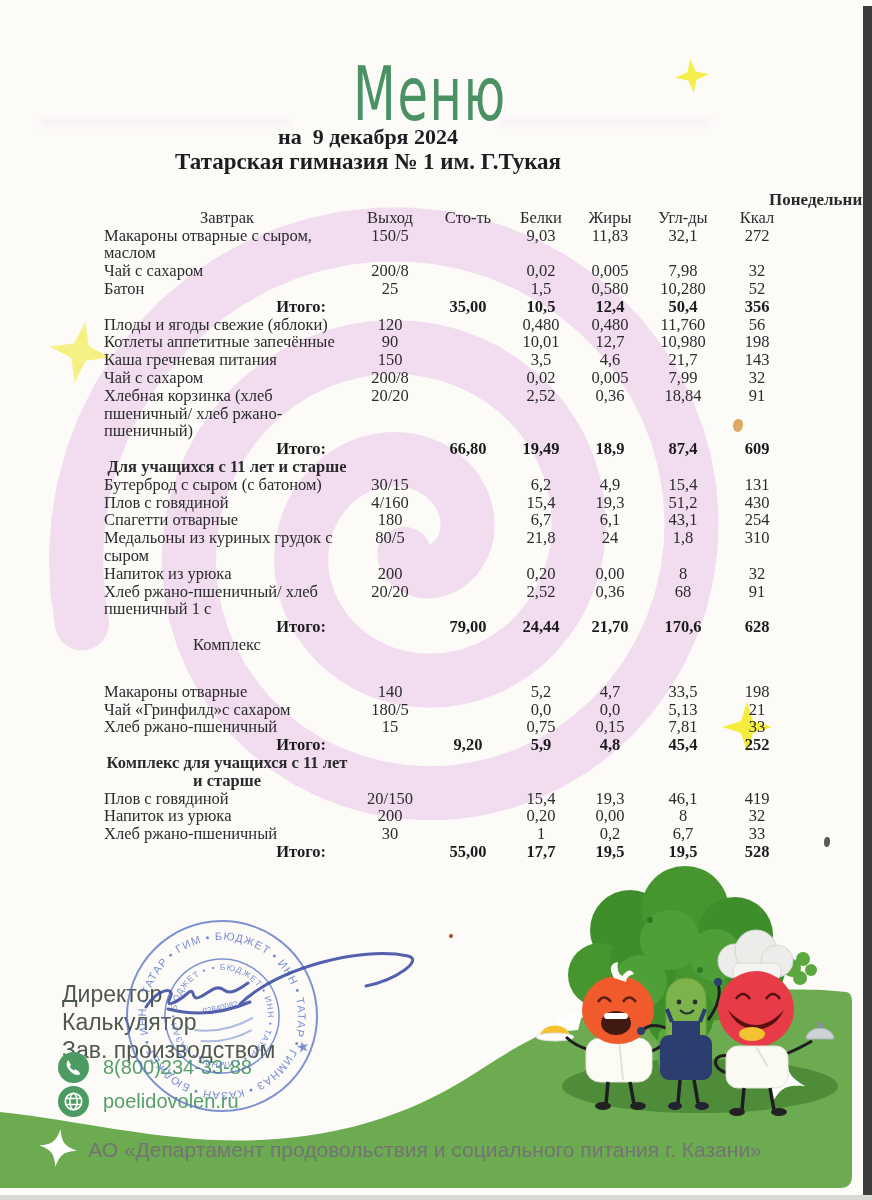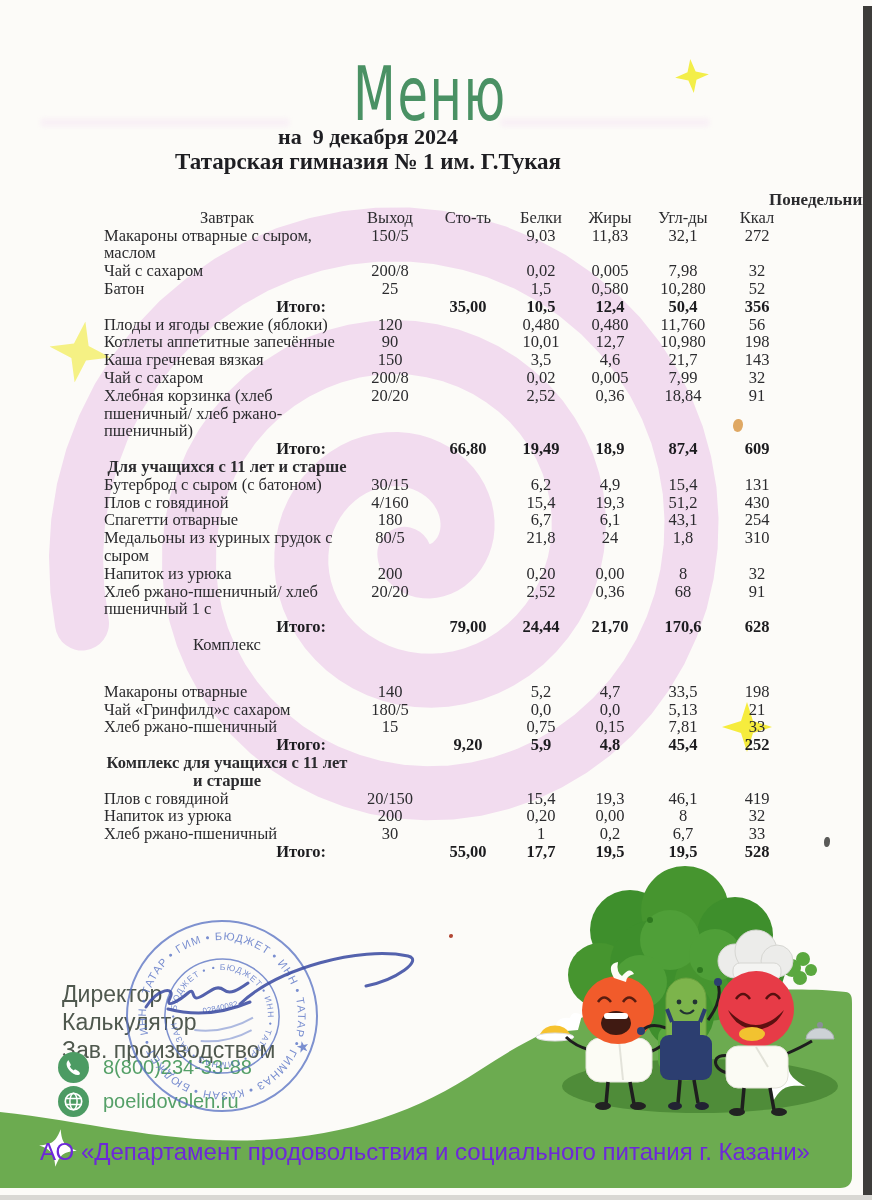--- a/index.html
+++ b/index.html
@@ -39,21 +39,21 @@
   .signature{position:absolute;left:128px;top:928px;width:312px;height:120px;z-index:8;}
   
   .sign-block{position:absolute;left:62px;top:980px;z-index:6;font-family:"Liberation Sans",sans-serif;
     font-size:23px;color:#4f584e;line-height:28px;}
   .contact-row{position:absolute;left:58px;z-index:6;display:flex;align-items:center;gap:14px;
     font-family:"Liberation Sans",sans-serif;font-size:20px;color:#55a068;}
   .contact-icon{width:31px;height:31px;flex:0 0 31px;}
   .band{position:absolute;left:0;top:940px;width:872px;height:260px;z-index:2;}
   .veg{position:absolute;left:530px;top:860px;width:340px;height:260px;z-index:3;}
   .org-line{position:absolute;left:0;top:1138px;width:850px;text-align:center;z-index:6;
-    font-family:"Liberation Sans",sans-serif;font-size:24px;color:#6d28d9;}
+    font-family:"Liberation Sans",sans-serif;font-size:21px;color:#737373;}
 </style>
 </head>
 <body>
 
 <svg class="spiral">
   <path id="spiralPath" d="M404.3,553.8 L404.7,556.1 L405.4,558.4 L406.6,560.7 L408.2,563.0 L410.2,565.0 L412.5,566.9 L415.2,568.5 L418.2,569.8 L421.6,570.8 L425.1,571.3 L428.9,571.4 L432.8,571.0 L436.7,570.2 L440.8,568.8 L444.7,566.9 L448.6,564.4 L452.2,561.4 L455.7,557.9 L458.8,553.9 L461.5,549.5 L463.8,544.6 L465.6,539.3 L466.9,533.7 L467.5,527.8 L467.5,521.7 L466.8,515.5 L465.5,509.2 L463.3,503.0 L460.5,496.8 L456.9,490.8 L452.7,485.1 L447.7,479.8 L442.0,474.9 L435.7,470.5 L428.9,466.8 L421.5,463.7 L413.7,461.3 L405.5,459.8 L397.0,459.0 L388.3,459.2 L379.5,460.3 L370.6,462.4 L361.9,465.4 L353.4,469.4 L345.2,474.3 L337.4,480.2 L330.1,487.0 L323.4,494.6 L317.4,503.0 L312.3,512.1 L308.0,521.8 L304.8,532.1 L302.5,542.9 L301.4,554.0 L301.3,565.4 L302.5,576.9 L304.9,588.3 L308.5,599.7 L313.3,610.8 L319.3,621.4 L326.4,631.6 L334.7,641.1 L344.0,649.9 L354.3,657.7 L365.5,664.6 L377.5,670.4 L390.2,674.9 L403.5,678.2 L417.2,680.2 L431.2,680.8 L445.4,679.9 L459.6,677.6 L473.7,673.8 L487.4,668.5 L500.8,661.8 L513.5,653.7 L525.5,644.2 L536.5,633.4 L546.6,621.4 L555.5,608.4 L563.1,594.3 L569.3,579.4 L574.1,563.7 L577.2,547.5 L578.7,530.8 L578.6,514.0 L576.7,497.0 L573.0,480.1 L567.7,463.6 L560.6,447.4 L551.8,432.0 L541.4,417.3 L529.5,403.6 L516.1,391.1 L501.4,379.9 L485.5,370.1 L468.5,362.0 L450.6,355.4 L432.0,350.7 L412.8,347.9 L393.2,347.0 L373.5,348.1 L353.8,351.2 L334.3,356.3 L315.3,363.4 L297.0,372.4 L279.5,383.4 L263.0,396.1 L247.8,410.6 L234.0,426.7 L221.8,444.2 L211.3,463.0 L202.7,483.0 L196.0,503.9 L191.5,525.5 L189.2,547.6 L189.1,570.1 L191.2,592.6 L195.7,614.9 L202.4,636.9 L211.4,658.3 L222.5,678.8 L235.8,698.2 L251.0,716.3 L268.1,733.0 L287.0,747.9 L307.4,761.0 L329.2,772.0 L352.1,780.9 L376.0,787.5 L400.6,791.6 L425.7,793.3 L451.0,792.5 L476.3,789.1 L501.2,783.1 L525.6,774.6 L549.2,763.6 L571.8,750.3 L593.0,734.6 L612.7,716.7 L630.6,696.9 L646.5,675.2 L660.3,651.8 L671.7,627.0 L680.7,601.1 L687.0,574.2 L690.7,546.6 L691.5,518.6 L689.6,490.5 L684.7,462.5 L677.1,435.0 L666.7,408.2 L653.6,382.5 L637.8,358.0 L619.6,335.1 L599.1,314.0 L576.4,295.0 L551.7,278.2 L525.4,263.9 L497.6,252.3 L468.5,243.4 L438.6,237.5 L408.1,234.5 L377.2,234.7 L346.3,237.9 L315.7,244.3 L285.7,253.7 L256.7,266.2 L228.9,281.6 L202.7,299.8 L178.2,320.7 L155.9,344.1 L135.9,369.7 L118.4,397.3 L103.8,426.7 L92.0,457.6 L83.4,489.7 L78.1,522.6 L76.0,556.1 L77.3,589.9 L82.0,623.5 " fill="none" stroke="#f2dcef" stroke-width="54" stroke-linecap="round"></path>
 </svg>
 
 <div class="smudge" style="left:40px;top:118px;width:250px;"></div>
 <div class="smudge" style="left:500px;top:118px;width:210px;"></div>
@@ -137,21 +137,21 @@
       <div class="trow">
         <div class="c name">Котлеты аппетитные запечённые</div>
         <div class="c num">90</div>
         <div class="c num"></div>
         <div class="c num">10,01</div>
         <div class="c num">12,7</div>
         <div class="c num">10,980</div>
         <div class="c num">198</div>
       </div>
       <div class="trow">
-        <div class="c name">Каша гречневая вязкая</div>
+        <div class="c name">Каша гречневая питания</div>
         <div class="c num">150</div>
         <div class="c num"></div>
         <div class="c num">3,5</div>
         <div class="c num">4,6</div>
         <div class="c num">21,7</div>
         <div class="c num">143</div>
       </div>
       <div class="trow">
         <div class="c name">Чай с сахаром</div>
         <div class="c num">200/8</div>

